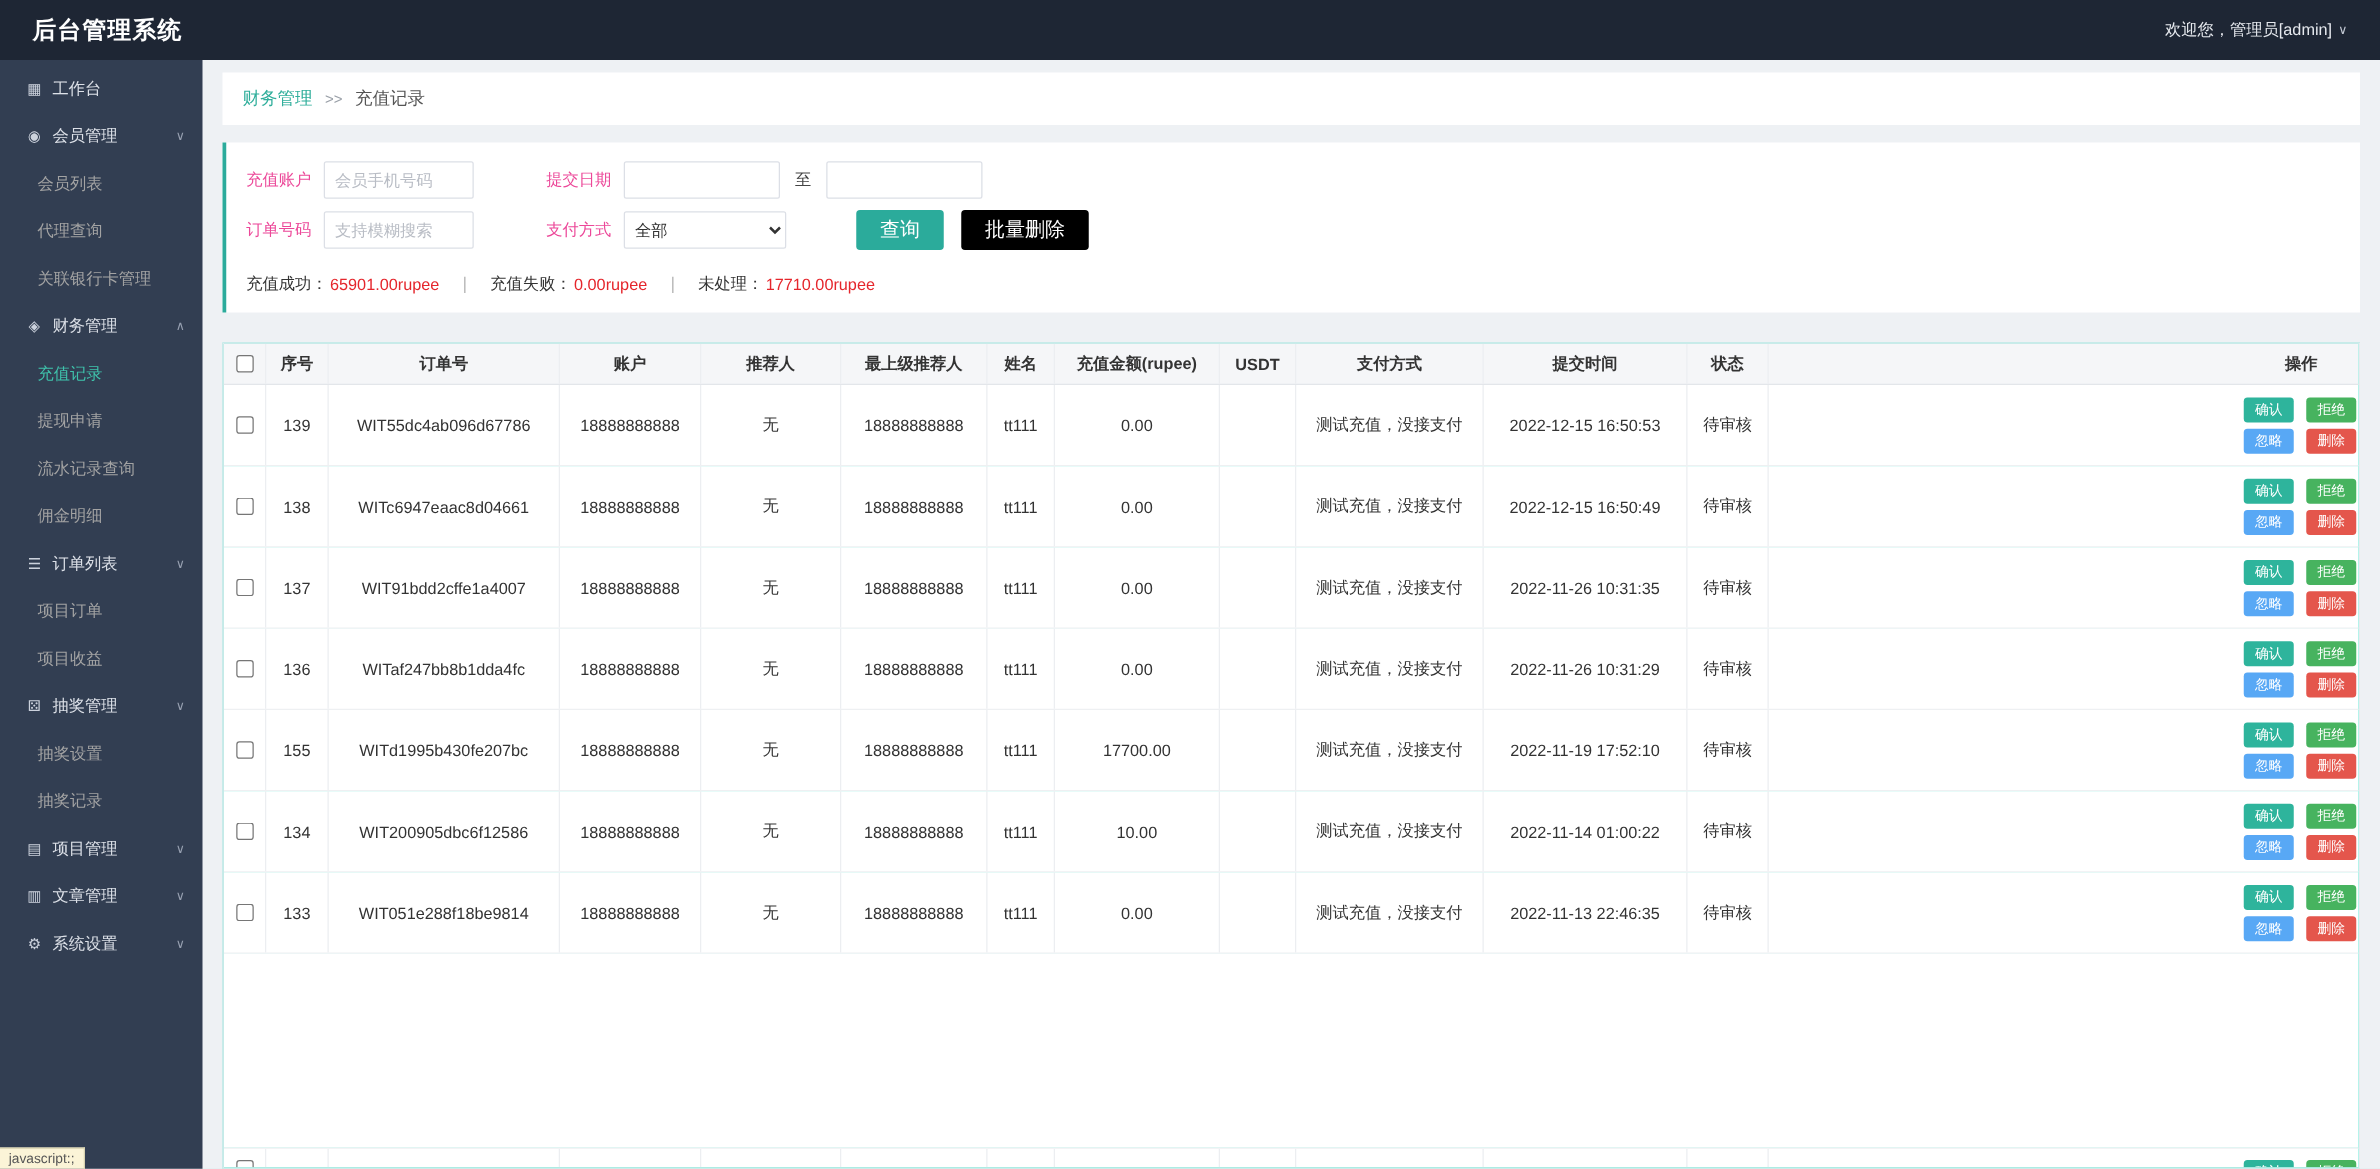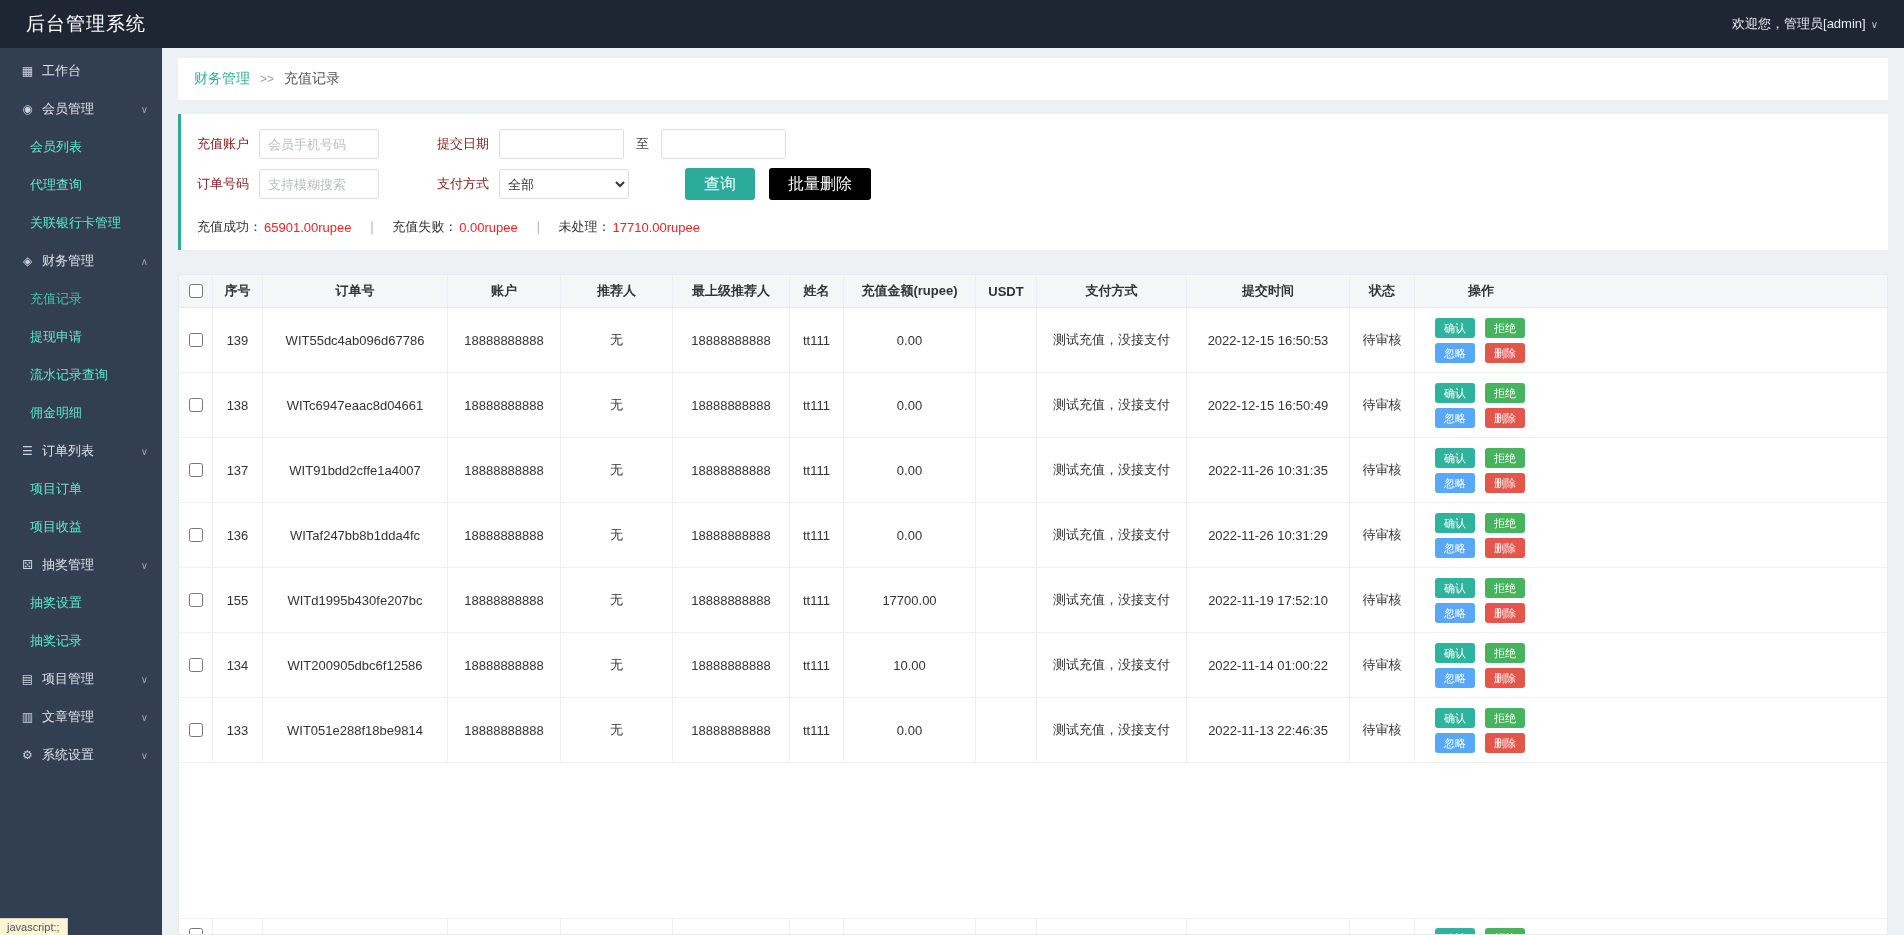--- a/index.html
+++ b/index.html
@@ -2,49 +2,49 @@
 <html><head>
 <meta charset="utf-8">
 <style>
   *{box-sizing:border-box;margin:0;padding:0}
   html,body{width:1904px;height:935px;overflow:hidden;background:#eef1f4;
     font-family:"Liberation Sans","DejaVu Sans",sans-serif;}
 
   
   .topbar{position:absolute;top:0;left:0;width:1904px;height:48px;background:#1e2634;
     color:#fff;display:flex;align-items:center;justify-content:space-between;padding:0 26px;z-index:30}
-  .topbar .title{font-size:19px;font-weight:normal;letter-spacing:1px}
+  .topbar .title{font-size:19px;font-weight:bold;letter-spacing:1px}
   .topbar .welcome{font-size:13px;color:#e6e9ee;display:flex;align-items:center;gap:5px;cursor:pointer}
   .topbar .welcome .chev-glyph{font-size:10px;color:#c3c9d4}
 
   
   .sidebar{position:absolute;top:48px;left:0;width:162px;height:887px;background:#323e52;
     overflow:hidden;padding-top:4px}
   .side-item{position:relative;height:38px;display:flex;align-items:center;font-size:13px;
     color:#dde1e8;cursor:pointer;white-space:nowrap}
   .side-item.item,.side-item.group{padding-left:20px}
-  .side-item.sub{padding-left:30px;color:#5eead4}
+  .side-item.sub{padding-left:30px;color:#a3a3a3}
   .side-item.sub.active{color:#3fc3ac}
   .s-icon{width:15px;margin-right:7px;font-size:12px;color:#ccd2dd;text-align:center}
   .chev{position:absolute;right:14px;font-size:10px;color:#97a0b1}
 
   
   .main{position:absolute;top:48px;left:162px;width:1742px;height:887px;padding:10px 16px 0}
 
   .breadcrumb{height:42px;background:#fff;display:flex;align-items:center;
     padding:0 16px;font-size:14px;margin-bottom:14px}
   .bc-section{color:#2fae9b;cursor:pointer}
   .bc-sep{color:#9aa0a8;margin:0 10px;font-size:12px}
   .bc-current{color:#555}
 
   
   .filter-card{background:#fff;border-left:3px solid #2bab9b;height:136px;
     padding:14px 16px 0;margin-bottom:24px}
   .f-row{display:flex;align-items:center;height:32px;margin-bottom:8px}
-  .f-label{font-size:13px;color:#7f1d1d;margin-right:8px;width:54px}
+  .f-label{font-size:13px;color:#ec4899;margin-right:8px;width:54px}
   .gap{margin-left:58px}
   .f-input{height:30px;border:1px solid #dcdfe6;border-radius:2px;padding:0 8px;
     font-size:13px;width:120px;color:#333;background:#fff;outline:none}
   .f-input::placeholder{color:#b9bdc5}
   .f-date{width:125px}
   .to-label{margin:0 12px;font-size:13px;color:#444;width:auto}
   .f-select{height:30px;width:130px;border:1px solid #dcdfe6;border-radius:2px;
     font-size:13px;color:#333;padding:0 4px;background:#fff;outline:none}
   .btn{height:32px;border:none;border-radius:3px;color:#fff;font-size:16px;
     padding:0 19px;cursor:pointer}
@@ -60,21 +60,21 @@
   .thead{display:flex;height:33px;background:#f5f6f8;border-bottom:1px solid #e3e6ea;
     font-weight:bold;font-size:13px;color:#333;flex:none}
   .tbody{display:flex;flex-direction:column;flex:1;overflow:hidden}
   .hcell,.cell{display:flex;align-items:center;justify-content:center;
     border-right:1px solid #eceef1;height:100%;text-align:center;overflow:hidden}
   .trow{display:flex;height:65px;min-height:65px;border-bottom:1px solid #eef0f2;
     font-size:13px;color:#333;background:#fff;flex:none}
   .c-check{width:34px}.c-id{width:50px}.c-order{width:185px}.c-account{width:113px}
   .c-ref{width:112px}.c-topref{width:117px}.c-name{width:54px}.c-amount{width:132px}
   .c-usdt{width:61px}.c-pay{width:150px}.c-time{width:163px}.c-status{width:65px}
-  .c-op{flex:1;justify-content:flex-start;padding-left:20px;border-right:none}
+  .c-op{flex:1;justify-content:flex-end;padding-left:20px;border-right:none}
   .op-head{width:92px;text-align:center;display:inline-block}
   .op-wrap{width:92px;display:flex;flex-wrap:wrap;gap:5px 10px;justify-content:flex-start}
   .abtn{width:40px;height:20px;border:none;border-radius:3px;color:#fff;font-size:11px;
     cursor:pointer;padding:0;line-height:20px}
   .btn-confirm{background:#2eb49c}
   .btn-reject{background:#47b35f}
   .btn-ignore{background:#58a8f5}
   .btn-delete{background:#e4564c}
   .tspacer{flex:1;background:#fff}
   .trow.partial{height:16px;min-height:16px;border-bottom:none;border-top:1px solid #eef0f2;overflow:hidden}

